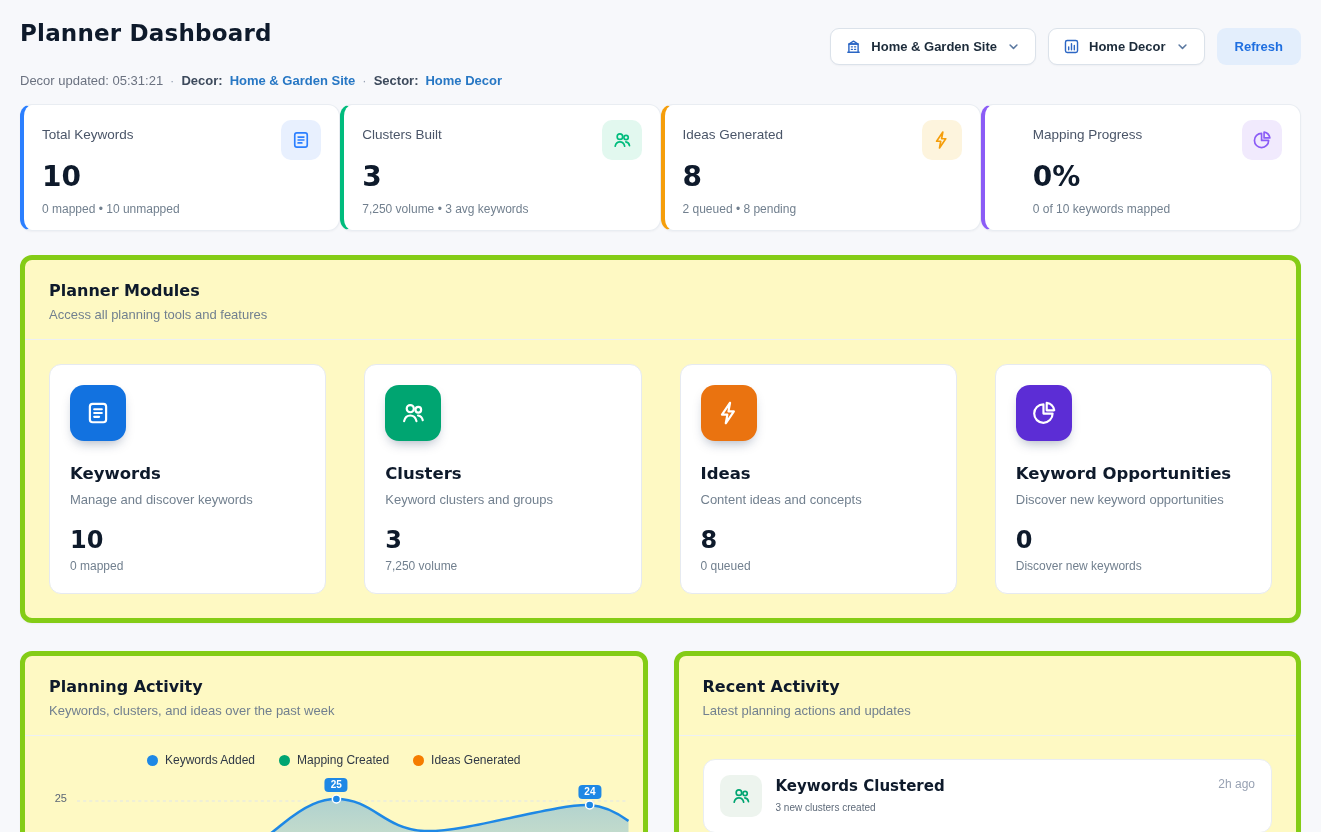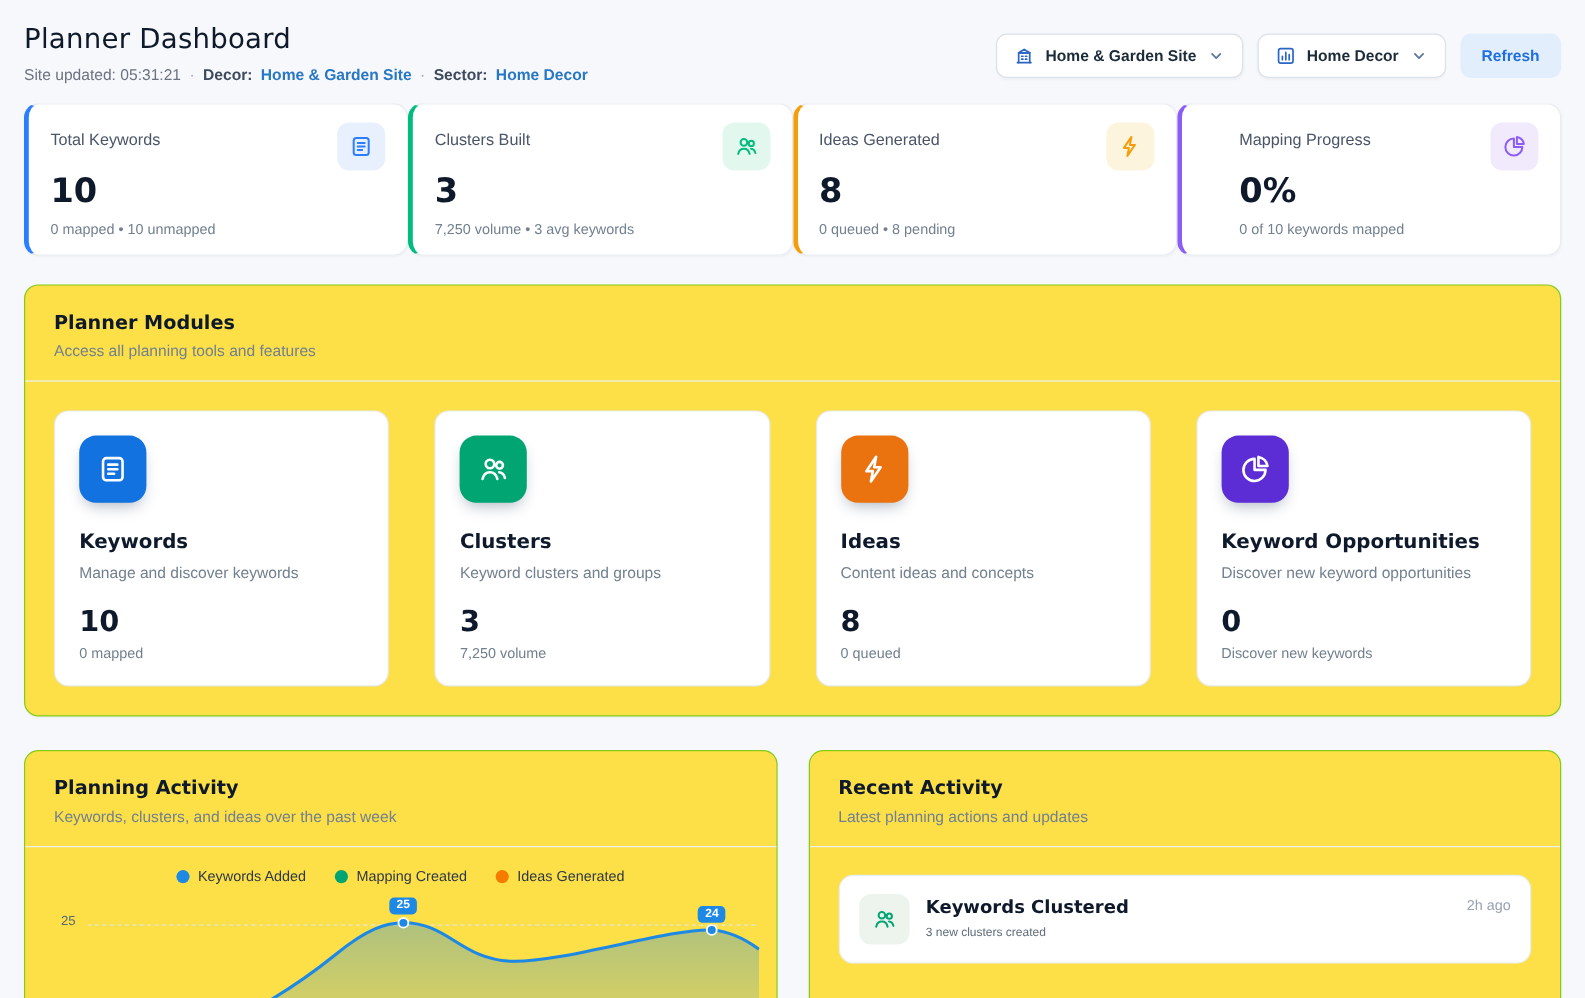--- a/index.html
+++ b/index.html
@@ -6,42 +6,42 @@
   html,body{margin:0;padding:0}
   body{
     width:1321px;height:832px;overflow:hidden;
     background:#f7f8fb;color:#101828;
     font-family:"Liberation Sans","DejaVu Sans",sans-serif;
   }
   .page{padding:18px 20px 0}
 
   
   .topbar{display:flex;justify-content:space-between;align-items:flex-start;margin-bottom:16px}
-  .page-title{font-family:"DejaVu Sans",sans-serif;font-size:23px;font-weight:400;margin:2px 0 9px;color:#0e1a2b;letter-spacing:.2px}
+  .page-title{font-family:"DejaVu Sans",sans-serif;font-size:23px;font-weight:700;margin:2px 0 27px;color:#0e1a2b;letter-spacing:.2px}
   .meta{font-size:13px;color:#6b7280;display:flex;align-items:center;gap:7px}
   .meta-label{color:#3d4a5c;font-weight:700}
   .meta-link{color:#2777c4;font-weight:700;text-decoration:none;cursor:pointer}
   .meta .dot{color:#98a2b3}
   .topbar-right{display:flex;gap:12px;align-items:center;padding-top:10px}
   .select-btn{display:flex;align-items:center;gap:9px;height:37px;padding:0 14px;background:#fff;border:1px solid #dbe2ea;border-radius:9px;font:inherit;font-size:13px;font-weight:700;color:#1c2b3a;cursor:pointer;box-shadow:0 1px 2px rgba(16,24,40,.04)}
   .btn-ic{display:flex;color:#2b66c4}
   .chev{display:flex;color:#5a78a0}
   .refresh-btn{height:37px;padding:0 18px;border:none;border-radius:9px;background:#e3eefc;color:#1f6fe0;font:inherit;font-size:13px;font-weight:700;cursor:pointer}
 
   
   .stats{display:grid;grid-template-columns:repeat(4,1fr);}
   .stat-card{background:#fff;border:1px solid #e9edf2;border-left-width:4px;border-radius:12px;padding:15px 18px 14px;box-shadow:0 1px 2px rgba(16,24,40,.04)}
   .stat-top{display:flex;justify-content:space-between;align-items:flex-start}
   .stat-label{font-size:13.5px;color:#4a5568;padding-top:7px}
   .stat-ic{width:40px;height:40px;border-radius:10px;display:flex;align-items:center;justify-content:center}
   .stat-value{font-family:"DejaVu Sans",sans-serif;font-size:28px;font-weight:800;margin-top:1px;color:#0e1a2b;line-height:1.15}
   .stat-detail{font-size:12px;color:#72808f;margin-top:9px}
 
   
-  .panel{background:#fde047;border:1px solid #84cc16;border-radius:12px;box-shadow:0 1px 2px rgba(16,24,40,.04);margin-top:24px}
+  .panel{background:#fef9c3;border:5px solid #84cc16;border-radius:12px;box-shadow:0 1px 2px rgba(16,24,40,.04);margin-top:24px}
   .panel-head{padding:21px 24px 17px}
   .panel-title{font-family:"DejaVu Sans",sans-serif;font-size:16px;font-weight:800;color:#0e1a2b}
   .panel-sub{font-size:13px;color:#72808f;margin-top:7px}
   .panel-divider{height:1px;background:#edf0f4}
 
   
   .modules-grid{display:grid;grid-template-columns:repeat(4,1fr);gap:38px;padding:24px}
   .module-card{border:1px solid #e6eaf0;border-radius:12px;padding:20px;background:#fff;cursor:pointer}
   .module-ic{width:56px;height:56px;border-radius:14px;display:flex;align-items:center;justify-content:center;color:#fff;box-shadow:0 6px 12px -4px rgba(13,38,76,.35)}
   .module-title{font-family:"DejaVu Sans",sans-serif;font-size:16.5px;font-weight:800;margin-top:23px;color:#0e1a2b}
@@ -107,21 +107,21 @@
     </symbol>
   </defs>
 </svg>
 
 <div class="page">
 
   <div class="topbar">
     <div class="topbar-left">
       <h1 class="page-title">Planner Dashboard</h1>
       <div class="meta">
-        <span>Site updated: 05:31:21</span>
+        <span>Decor updated: 05:31:21</span>
         <span class="dot">·</span>
         <span class="meta-label">Decor:</span>
         <a class="meta-link">Home &amp; Garden Site</a>
         <span class="dot">·</span>
         <span class="meta-label">Sector:</span>
         <a class="meta-link">Home Decor</a>
       </div>
     </div>
     <div class="topbar-right">
       <button class="select-btn">
@@ -185,21 +185,21 @@
     <div class="stat-card" style="border-left-color: rgb(245, 158, 11);">
       <div class="stat-top">
         <div class="stat-label">Ideas Generated</div>
         <span class="stat-ic" style="background-color: rgb(253, 244, 221); color: rgb(245, 158, 11);">
             <svg width="20" height="20">
               <use href="#i-bolt"></use>
             </svg>
           </span>
       </div>
       <div class="stat-value">8</div>
-      <div class="stat-detail">0 queued • 8 pending</div>
+      <div class="stat-detail">2 queued • 8 pending</div>
     </div>
 
     <div class="stat-card" style="border-left-color: rgb(139, 92, 246); padding-left: 48px;">
       <div class="stat-top">
         <div class="stat-label">Mapping Progress</div>
         <span class="stat-ic" style="background-color: rgb(241, 234, 253); color: rgb(139, 92, 246);">
             <svg width="20" height="20">
               <use href="#i-pie"></use>
             </svg>
           </span>

